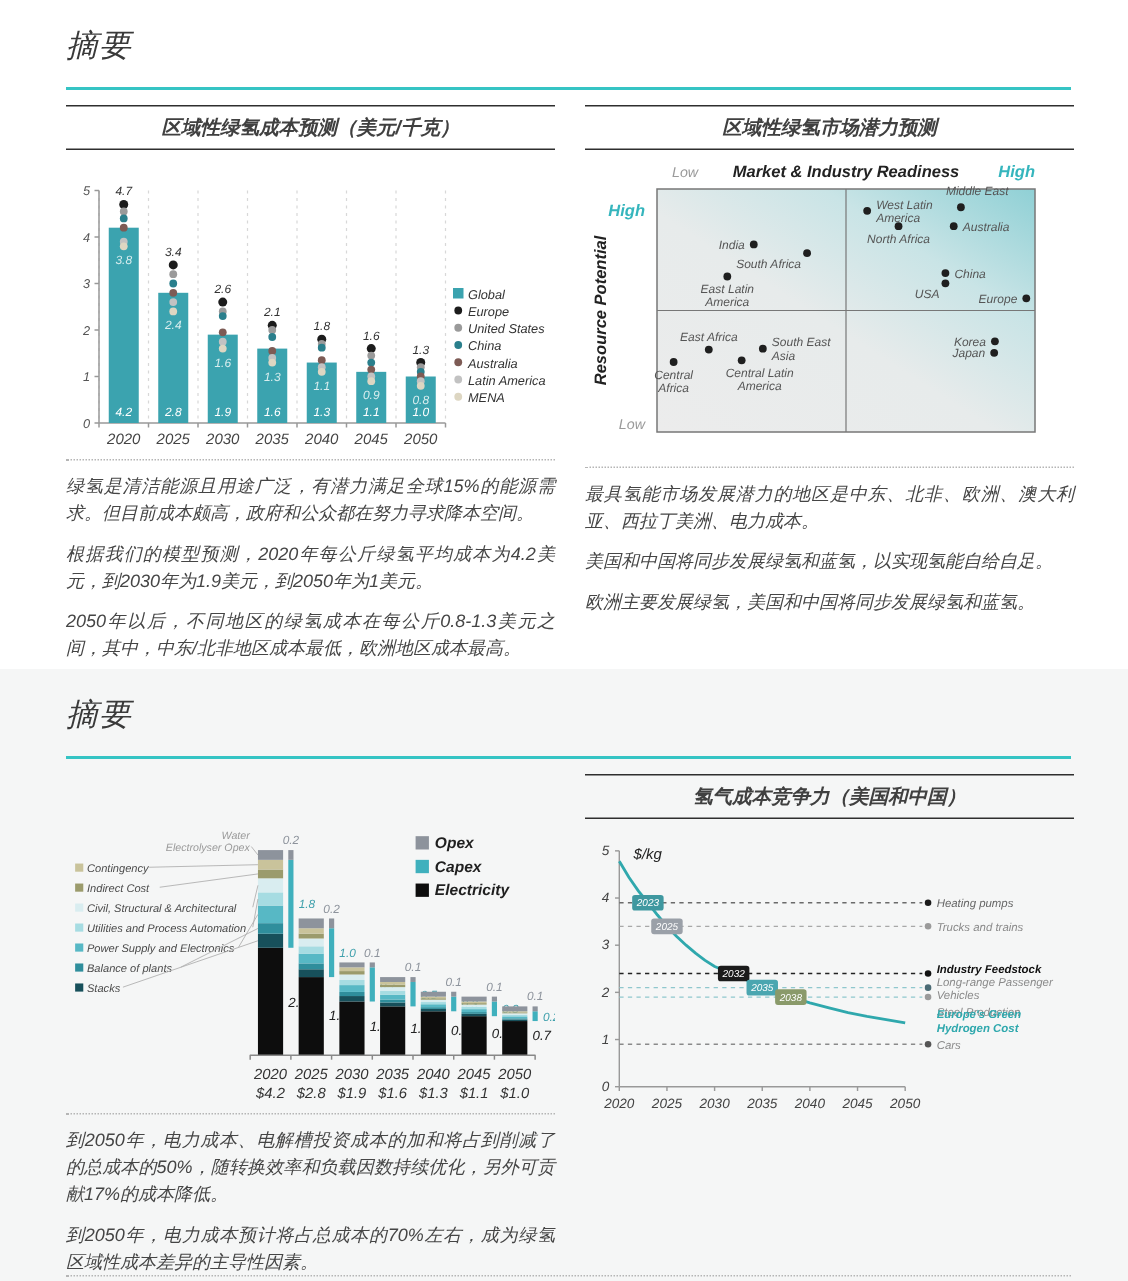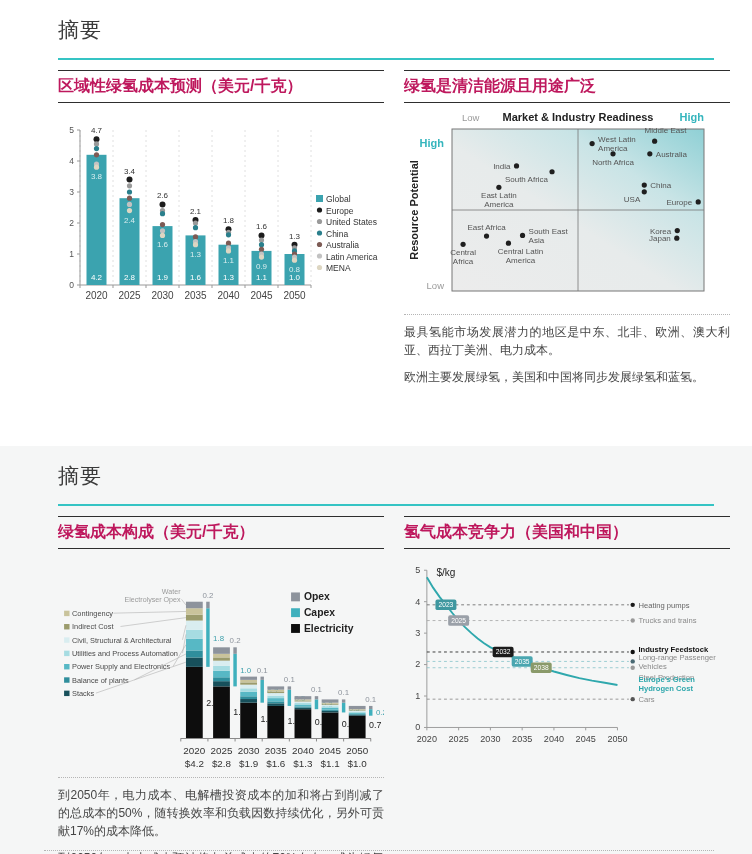--- a/index.html
+++ b/index.html
@@ -1,29 +1,29 @@
 <!DOCTYPE html>
 <html><head>
 <meta charset="utf-8">
 <style>
   html,body{margin:0;padding:0;}
   body{
     width:752px;height:854px;overflow:hidden;background:#ffffff;
     font-family:"Liberation Sans","DejaVu Sans",sans-serif;
   }
-  .card{box-sizing:border-box;padding:12px 38px 0 58px;}
+  .card{box-sizing:border-box;padding:12px 38px 0 44px;font-style:italic;}
   .card-top{height:434px;background:#ffffff;}
   .card-bottom{height:408px;background:#f5f6f6;margin-top:12px;position:relative;}
   h1.sec{font-size:21px;font-weight:400;color:#3a3a3a;margin:4px 0 14px 0;letter-spacing:1px;}
   .accent-rule{height:2px;background:#35c4c4;margin-bottom:10px;}
   .cols{display:flex;gap:20px;}
   .col{width:326px;flex:0 0 auto;}
   .ctitle{
     border-top:1px solid #2e2e2e;border-bottom:1px solid #2e2e2e;
-    font-size:16px;font-weight:bold;color:#be185d;
+    text-align:center;font-size:13px;font-weight:bold;color:#404040;
     padding:5px 0;margin-bottom:2px;
   }
   .chart{overflow:hidden;}
   .chart svg{display:block;}
   .tblock{
     border-top:1px dotted #b5b5b5;margin-top:4px;padding-top:8px;
     font-size:12px;color:#454545;line-height:1.5;text-align:justify;
   }
   .tblock p{margin:0 0 9px 0;}
   .footer-rule{position:absolute;left:44px;right:38px;bottom:3px;border-top:1px dotted #b5b5b5;}
@@ -157,23 +157,28 @@
               <circle cx="261.5" cy="128" r="2.6" fill="#2a7f8c"></circle>
               <text x="268" y="131.5" font-size="8.5" fill="#333" text-anchor="start" font-family="Liberation Sans, DejaVu Sans, sans-serif">China</text>
               <circle cx="261.5" cy="139.5" r="2.6" fill="#7d5b55"></circle>
               <text x="268" y="143" font-size="8.5" fill="#333" text-anchor="start" font-family="Liberation Sans, DejaVu Sans, sans-serif">Australia</text>
               <circle cx="261.5" cy="151" r="2.6" fill="#c2c2c2"></circle>
               <text x="268" y="154.5" font-size="8.5" fill="#333" text-anchor="start" font-family="Liberation Sans, DejaVu Sans, sans-serif">Latin America</text>
               <circle cx="261.5" cy="162.5" r="2.6" fill="#ddd6c2"></circle>
               <text x="268" y="166" font-size="8.5" fill="#333" text-anchor="start" font-family="Liberation Sans, DejaVu Sans, sans-serif">MENA</text>
             </svg>
           </div>
+        <div class="tblock">
+          <p>绿氢是清洁能源且用途广泛，有潜力满足全球15%的能源需求。但目前成本颇高，政府和公众都在努力寻求降本空间。</p>
+          <p>根据我们的模型预测，2020年每公斤绿氢平均成本为4.2美元，到2030年为1.9美元，到2050年为1美元。</p>
+          <p>2050年以后，不同地区的绿氢成本在每公斤0.8-1.3美元之间，其中，中东/北非地区成本最低，欧洲地区成本最高。</p>
+        </div>
       </div>
       <div class="col">
-        <div class="ctitle">绿氢是清洁能源且用途广泛</div>
+        <div class="ctitle">区域性绿氢市场潜力预测</div>
         <div class="chart" style="height:205px">
             <svg width="324" height="205" viewBox="0 0 324 205" xmlns="http://www.w3.org/2000/svg">
               <defs>
                 <linearGradient id="qg" x1="0" y1="1" x2="1" y2="0">
                   <stop offset="0" stop-color="#ececec"></stop>
                   <stop offset="0.45" stop-color="#e7ebeb"></stop>
                   <stop offset="0.72" stop-color="#c9e4e6"></stop>
                   <stop offset="1" stop-color="#8fd0d5"></stop>
                 </linearGradient>
               </defs>
@@ -221,32 +226,32 @@
               <text x="116.448" y="149.21" font-size="8" fill="#555" text-anchor="middle" font-family="Liberation Sans, DejaVu Sans, sans-serif">Central Latin</text>
               <text x="116.448" y="158.21" font-size="8" fill="#555" text-anchor="middle" font-family="Liberation Sans, DejaVu Sans, sans-serif">America</text>
               <circle cx="273.288" cy="125.574" r="2.6" fill="#1f1f1f"></circle>
               <text x="267.288" y="128.574" font-size="8" fill="#555" text-anchor="end" font-family="Liberation Sans, DejaVu Sans, sans-serif">Korea</text>
               <circle cx="272.784" cy="133.188" r="2.6" fill="#1f1f1f"></circle>
               <text x="266.784" y="136.188" font-size="8" fill="#555" text-anchor="end" font-family="Liberation Sans, DejaVu Sans, sans-serif">Japan</text>
             </svg>
           </div>
         <div class="tblock">
           <p>最具氢能市场发展潜力的地区是中东、北非、欧洲、澳大利亚、西拉丁美洲、电力成本。</p>
+          <p>美国和中国将同步发展绿氢和蓝氢，以实现氢能自给自足。</p>
           <p>欧洲主要发展绿氢，美国和中国将同步发展绿氢和蓝氢。</p>
         </div>
       </div>
     </div>
   </section>
 
   <section class="card card-bottom">
     <h1 class="sec">摘要</h1>
     <div class="accent-rule"></div>
     <div class="cols">
       <div class="col">
-        <div class="ctitle">绿氢成本构成（美元/千克）</div>
         <div class="chart" style="height:222px">
             <svg width="326" height="225" viewBox="0 0 330 228" xmlns="http://www.w3.org/2000/svg">
               <rect x="129.5" y="117.39999999999999" width="17" height="72.60000000000001" fill="#0d0d0d"></rect>
               <rect x="129.5" y="107.89599999999999" width="17" height="9.504" fill="#17505b"></rect>
               <rect x="129.5" y="100.76799999999999" width="17" height="7.127999999999999" fill="#2f8e9c"></rect>
               <rect x="129.5" y="88.88799999999999" width="17" height="11.88" fill="#57b8c5"></rect>
               <rect x="129.5" y="79.978" width="17" height="8.91" fill="#a6dce2"></rect>
               <rect x="129.5" y="70.47399999999999" width="17" height="9.504" fill="#d9edf0"></rect>
               <rect x="129.5" y="64.53399999999999" width="17" height="5.94" fill="#9b9b6c"></rect>
               <rect x="129.5" y="57.99999999999999" width="17" height="6.534" fill="#c9c39b"></rect>

